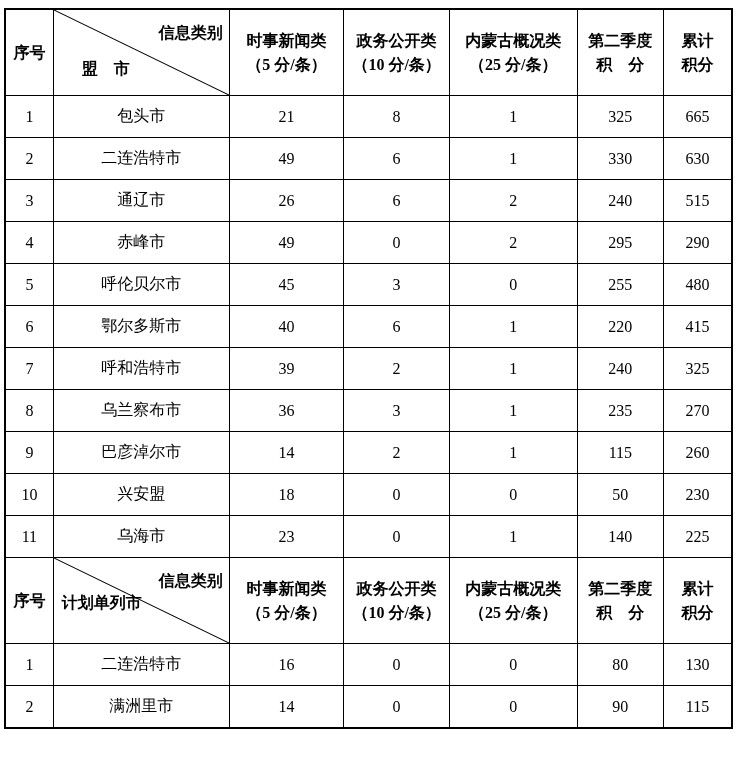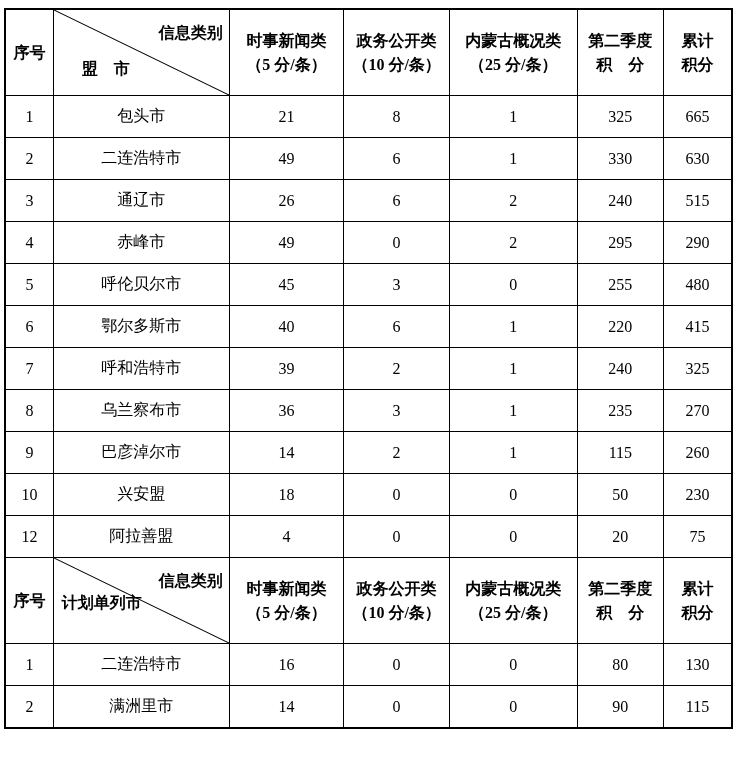--- a/index.html
+++ b/index.html
@@ -195,27 +195,27 @@
     <tr class="data-row">
       <td>10</td>
       <td>兴安盟</td>
       <td>18</td>
       <td>0</td>
       <td>0</td>
       <td>50</td>
       <td>230</td>
     </tr>
     <tr class="data-row">
-      <td>12</td>
-      <td>阿拉善盟</td>
-      <td>4</td>
-      <td>0</td>
-      <td>0</td>
-      <td>20</td>
-      <td>75</td>
+      <td>11</td>
+      <td>乌海市</td>
+      <td>23</td>
+      <td>0</td>
+      <td>1</td>
+      <td>140</td>
+      <td>225</td>
     </tr>
 
     <tr class="header-row">
       <td>序号</td>
       <td class="corner-cell">
         <svg class="diag-svg" viewBox="0 0 100 100" preserveAspectRatio="none">
             <line x1="0" y1="0" x2="100" y2="100" stroke="#000000" stroke-width="1" vector-effect="non-scaling-stroke"></line>
           </svg>
         <span class="corner-top-label">信息类别</span>
         <span class="corner-bottom-label planned">计划单列市</span>

